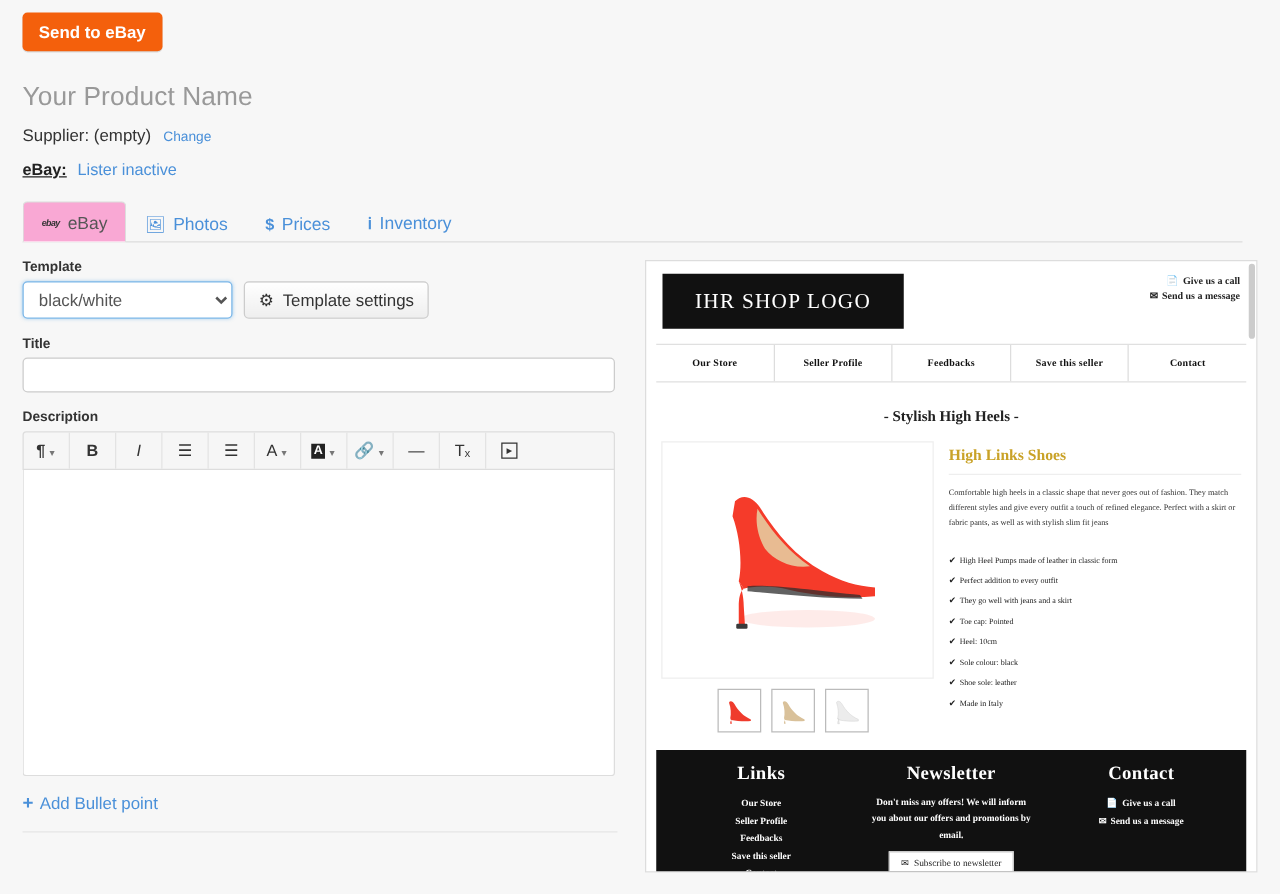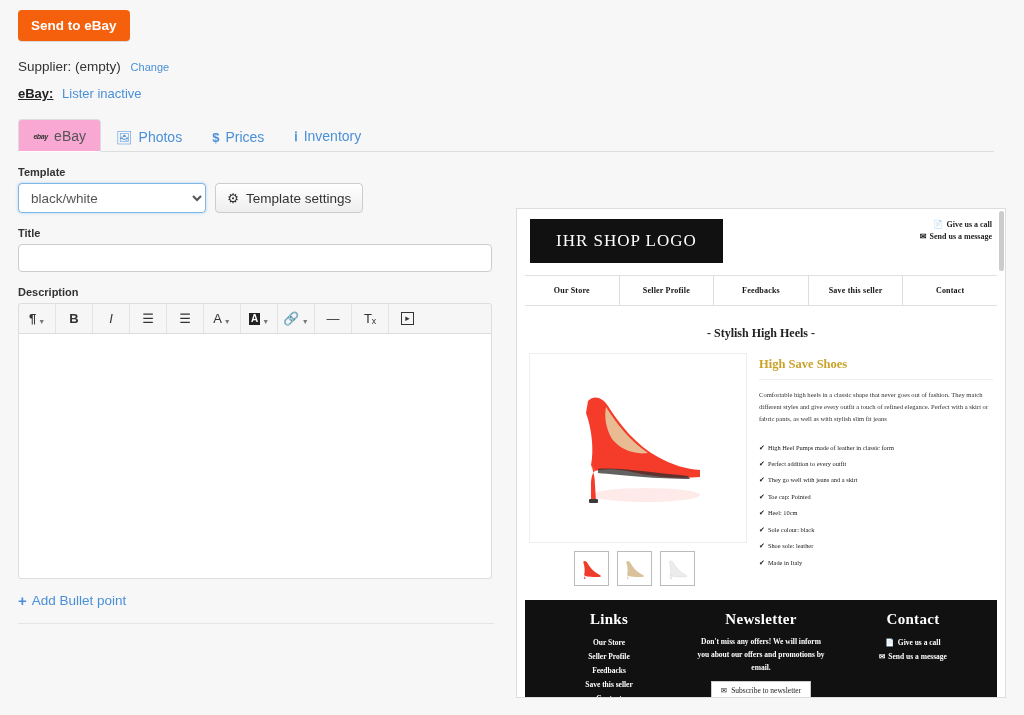--- a/index.html
+++ b/index.html
@@ -64,21 +64,21 @@
   .ebay-logo {
     font-size:7.5px; font-weight:bold; font-style:italic; letter-spacing:-.5px;
     color:#333; transform:scaleX(.95);
   }
   .tab .ic { font-size:13px; }
 
   
   .lbl { font-size:11px; font-weight:bold; color:#333; margin:14px 0 5px 18px; }
   #template-row { display:flex; align-items:center; gap:9px; margin-left:18px; }
   #template-select {
-    width:188px; height:30px; border:1px solid #7cb7e8; border-radius:4px;
+    width:168px; height:30px; border:1px solid #7cb7e8; border-radius:4px;
     background:#fff; font-size:13.5px; color:#555; padding:0 8px;
     font-family:"Liberation Sans", sans-serif; outline:none;
     box-shadow:0 0 3px rgba(102,175,233,.5);
   }
   #template-settings {
     height:30px; border:1px solid #ccc; border-radius:4px;
     background:linear-gradient(#fff,#eee); font-size:13.5px; color:#333;
     padding:0 11px; cursor:pointer; display:flex; align-items:center; gap:7px;
     font-family:"Liberation Sans", sans-serif;
   }
@@ -177,20 +177,21 @@
 </style>
 </head>
 <body>
 
 <div id="topbar">
   <button id="send-btn">Send to eBay</button>
 </div>
 
 <div id="left">
 
+  <h1 id="product-name">Your Product Name</h1>
 
   <div id="supplier-row">
     <span>Supplier:</span>
     <span>(empty)</span>
     <span class="chg">Change</span>
   </div>
 
   <div id="ebay-row">
     <b>eBay:</b>
     <span class="stat">Lister inactive</span>
@@ -335,21 +336,21 @@
         <div class="thumb">
           <svg width="26" height="22" viewBox="0 0 60 50">
             <path d="M10 8 C13 5 17 7 20 12 C27 24 36 34 50 40 L50 43 C38 44 24 43 14 41 L12 38 C14 30 13 18 10 10 Z" fill="#ececec" stroke="#d5d5d5"></path>
             <path d="M12 38 L14 41 C12 43 12 46 12 48 L15 48 L14 43 Z" fill="#ececec" stroke="#d5d5d5"></path>
           </svg>
         </div>
       </div>
     </div>
 
     <div id="pv-info">
-      <div id="pv-prod-title">High Save Shoes</div>
+      <div id="pv-prod-title">High Links Shoes</div>
       <div id="pv-hr"></div>
       <div id="pv-desc">Comfortable high heels in a classic shape that never goes out of fashion. They match different styles and give every outfit a touch of refined elegance. Perfect with a skirt or fabric pants, as well as with stylish slim fit jeans</div>
       <ul id="pv-bullets">
         <li>
             <span class="chk">✔</span>
             <span>High Heel Pumps made of leather in classic form</span>
           </li>
         <li>
             <span class="chk">✔</span>
             <span>Perfect addition to every outfit</span>

